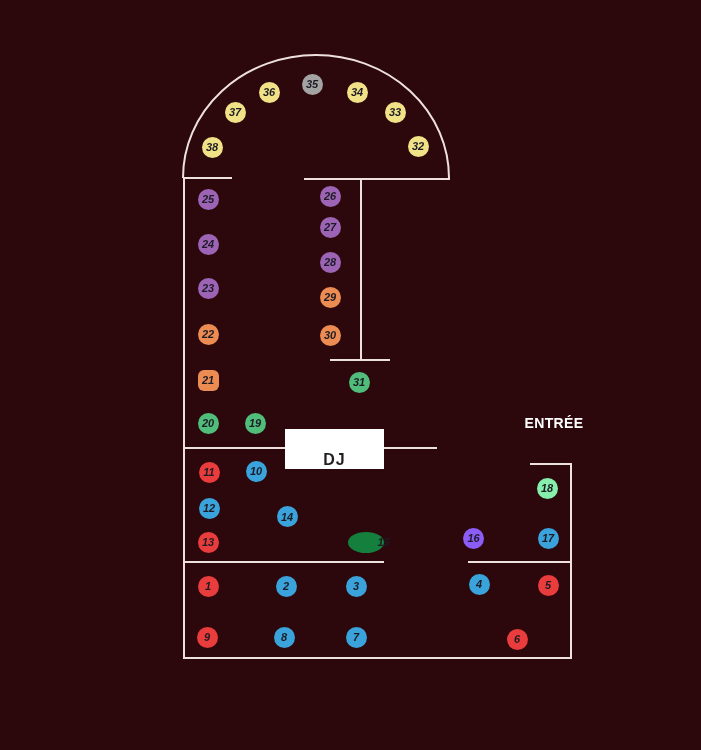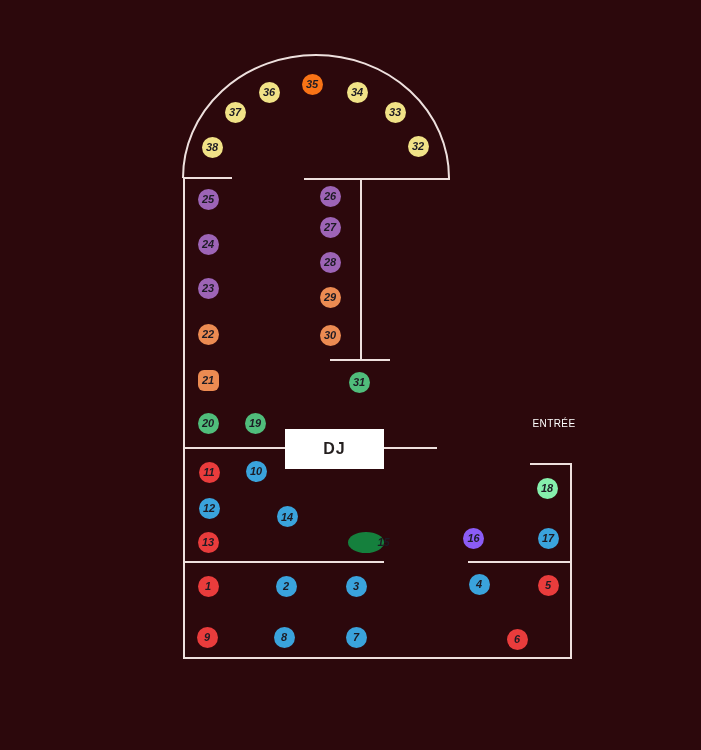--- a/index.html
+++ b/index.html
@@ -15,26 +15,26 @@
     font-weight:bold;font-style:italic;font-size:11px;color:#1d1b24;
     cursor:pointer;box-sizing:border-box;
   }
   .bar-box{
     position:absolute;border:2px solid #eee0de;box-sizing:border-box;
     display:flex;align-items:center;justify-content:center;
     color:#ffffff;font-weight:bold;font-size:14px;letter-spacing:.5px;
   }
   .dj-box{
     position:absolute;background:#ffffff;box-sizing:border-box;
-    display:flex;align-items:center;justify-content:center;
+    display:flex;align-items:flex-end;justify-content:center;
     color:#241f1f;font-weight:bold;font-size:16px;letter-spacing:1px;
   }
   .entree-label{
     position:absolute;transform:translate(-50%,-50%);
-    color:#ffffff;font-weight:normal;font-size:10px;letter-spacing:.4px;
+    color:#ffffff;font-weight:bold;font-size:14px;letter-spacing:.4px;
     white-space:nowrap;
   }
 </style>
 </head>
 <body>
 
 <div class="stage">
 
   <svg id="dome-svg" width="701" height="750">
     <path id="dome-path" fill="none" stroke-width="2" d="M 183 178 A 133 123 0 0 1 449 178" stroke="#eee0de"></path>
@@ -89,19 +89,19 @@
       <div class="seat" style="left: 197.5px; top: 188.5px; background: rgb(157, 100, 182); color: rgb(29, 27, 36);">25</div>
       <div class="seat" style="left: 319.5px; top: 185.5px; background: rgb(157, 100, 182); color: rgb(29, 27, 36); text-align: center;">26</div>
       <div class="seat" style="left: 319.5px; top: 216.5px; background: rgb(157, 100, 182); color: rgb(29, 27, 36);">27</div>
       <div class="seat" style="left: 319.5px; top: 251.5px; background: rgb(157, 100, 182); color: rgb(29, 27, 36);">28</div>
       <div class="seat" style="left: 319.5px; top: 286.5px; background: rgb(236, 139, 82); color: rgb(29, 27, 36);">29</div>
       <div class="seat" style="left: 319.5px; top: 324.5px; background: rgb(236, 139, 82); color: rgb(29, 27, 36);">30</div>
       <div class="seat" style="left: 348.5px; top: 371.5px; background: rgb(80, 189, 123); color: rgb(29, 27, 36);">31</div>
       <div class="seat" style="left: 407.5px; top: 135.5px; background: rgb(241, 226, 135); color: rgb(29, 27, 36);">32</div>
       <div class="seat" style="left: 384.5px; top: 101.5px; background: rgb(241, 226, 135); color: rgb(29, 27, 36);">33</div>
       <div class="seat" style="left: 346.5px; top: 81.5px; background: rgb(241, 226, 135); color: rgb(29, 27, 36);">34</div>
-      <div class="seat" style="left: 301.5px; top: 73.5px; background: #f97316; color: rgb(29, 27, 36);">35</div>
+      <div class="seat" style="left: 301.5px; top: 73.5px; background: #a3a3a3; color: rgb(29, 27, 36);">35</div>
       <div class="seat" style="left: 258.5px; top: 81.5px; background: rgb(241, 226, 135); color: rgb(29, 27, 36);">36</div>
       <div class="seat" style="left: 224.5px; top: 101.5px; background: rgb(241, 226, 135); color: rgb(29, 27, 36);">37</div>
       <div class="seat" style="left: 201.5px; top: 136.5px; background: rgb(241, 226, 135); color: rgb(29, 27, 36);">38</div>
     </div>
 
 </div>
 
 </body></html>

